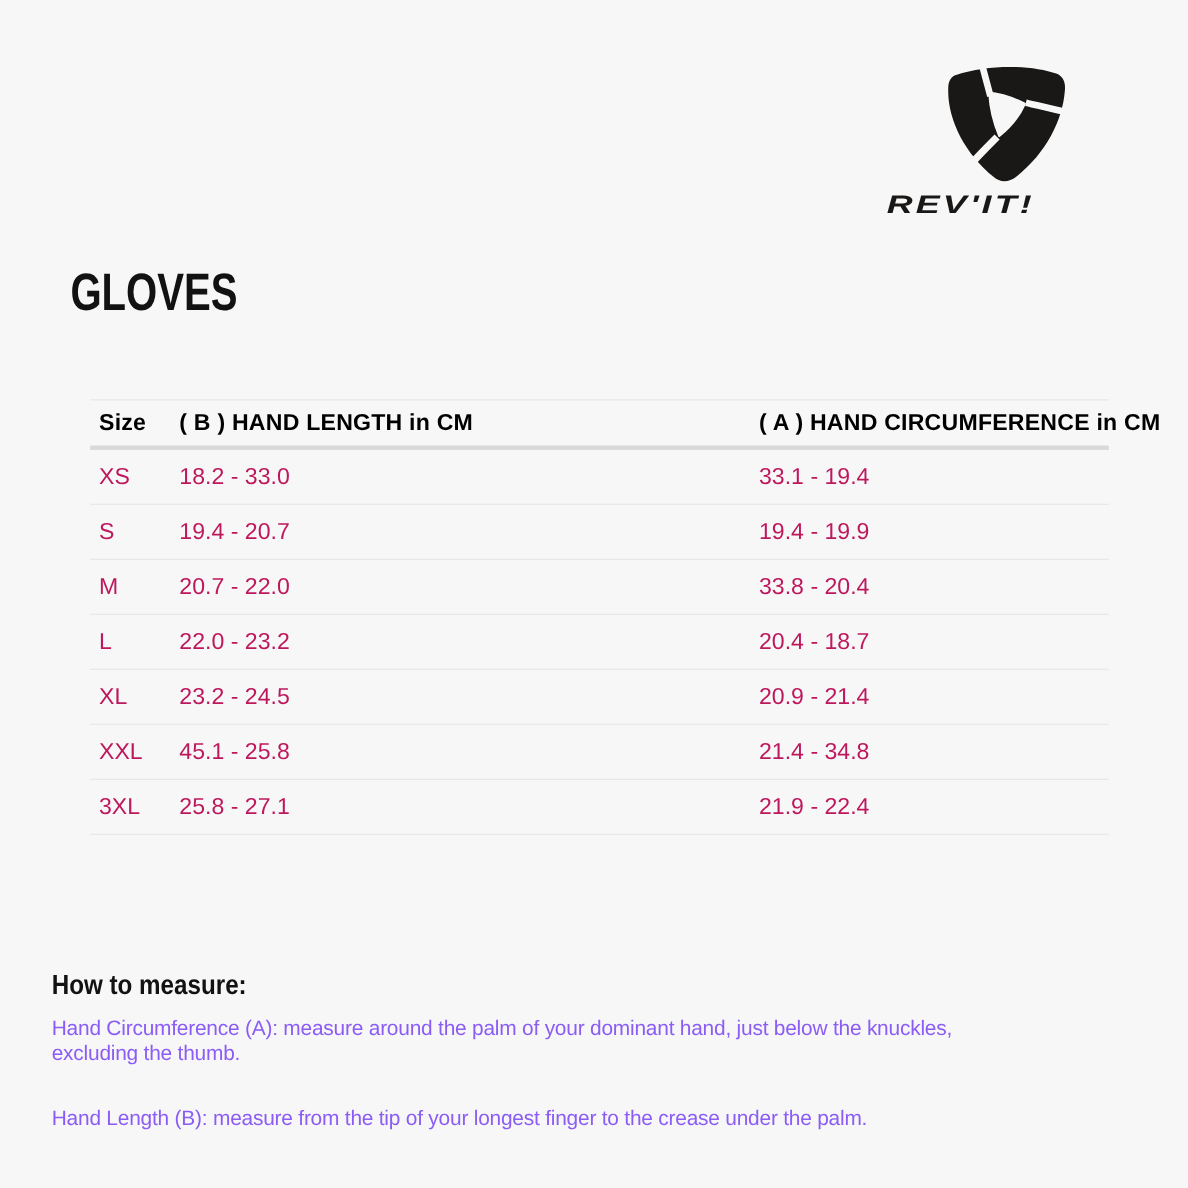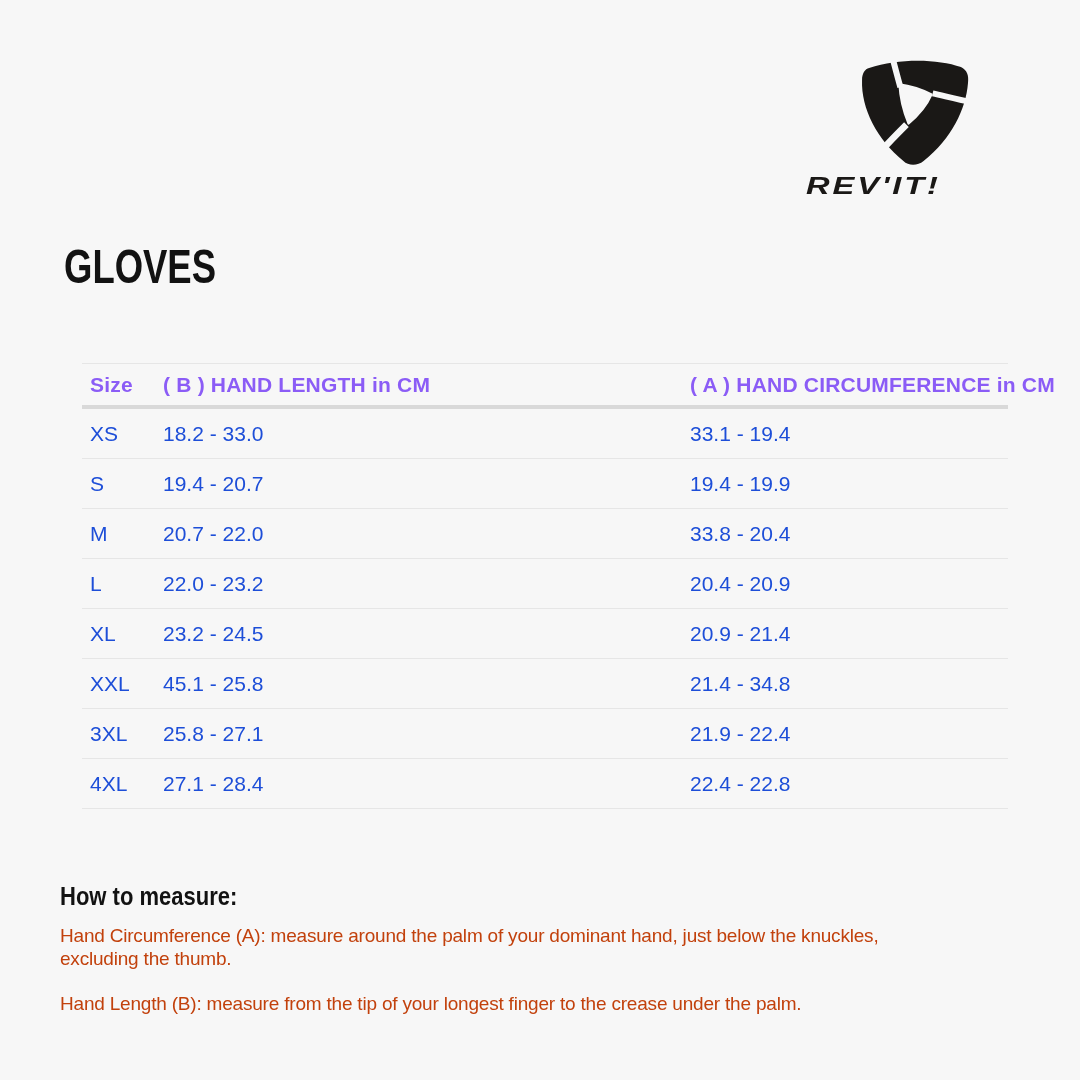--- a/index.html
+++ b/index.html
@@ -31,43 +31,43 @@
     color:#121212; white-space:nowrap;
     transform:scaleX(0.76); transform-origin:0 50%;
   }
 
   
   .size-table { position:absolute; left:82px; top:363px; width:926px; border-top:1px solid #e6e6e6; }
   .t-head {
     display:grid; grid-template-columns:73px 527px 1fr;
     align-items:center; height:45px; padding-left:8px;
     border-bottom:4px solid #d9d9d9;
-    font-size:21px; font-weight:bold; color:#8b5cf6;
+    font-size:21px; font-weight:bold; color:#000000;
     letter-spacing:0.2px; white-space:nowrap;
   }
   .t-row {
     display:grid; grid-template-columns:73px 527px 1fr;
     align-items:center; height:50px; padding-left:8px;
     border-bottom:1px solid #e6e6e6;
-    font-size:21px; color:#1d4ed8; white-space:nowrap;
+    font-size:21px; color:#be185d; white-space:nowrap;
   }
 
   
-  .howto { position:absolute; left:60px; top:882px; width:930px; }
+  .howto { position:absolute; left:47px; top:882px; width:930px; }
   .howto-heading {
     font-size:25px; font-weight:bold; color:#121212; white-space:nowrap;
     transform:scaleX(0.88); transform-origin:0 50%;
     display:inline-block;
   }
   .howto p {
     margin-top:13px; max-width:870px;
     font-size:19px; line-height:23px; letter-spacing:-0.2px;
-    color:#c2410c;
+    color:#8b5cf6;
   }
-  .howto p + p { margin-top:22px; }
+  .howto p + p { margin-top:36px; }
 </style>
 </head>
 <body>
 
 <div class="page">
 
   <div class="logo-block">
     <svg class="emblem" viewBox="0 0 113 112" aria-hidden="true">
 
       <path fill="#1a1816" d="M12,12 C42,2 80,3 103,11 C109,14 111,19 110,27
@@ -103,42 +103,37 @@
       <div>19.4 - 19.9</div>
     </div>
     <div class="t-row">
       <div>M</div>
       <div>20.7 - 22.0</div>
       <div>33.8 - 20.4</div>
     </div>
     <div class="t-row">
       <div>L</div>
       <div>22.0 - 23.2</div>
-      <div>20.4 - 20.9</div>
+      <div>20.4 - 18.7</div>
     </div>
     <div class="t-row">
       <div>XL</div>
       <div>23.2 - 24.5</div>
       <div>20.9 - 21.4</div>
     </div>
     <div class="t-row">
       <div>XXL</div>
       <div>45.1 - 25.8</div>
       <div>21.4 - 34.8</div>
     </div>
     <div class="t-row">
       <div>3XL</div>
       <div>25.8 - 27.1</div>
       <div>21.9 - 22.4</div>
     </div>
-    <div class="t-row">
-      <div>4XL</div>
-      <div>27.1 - 28.4</div>
-      <div>22.4 - 22.8</div>
-    </div>
   </div>
 
   <div class="howto">
     <h2 class="howto-heading">How to measure:</h2>
     <p>Hand Circumference (A): measure around the palm of your dominant hand, just below the knuckles, excluding the thumb.</p>
     <p>Hand Length (B): measure from the tip of your longest finger to the crease under the palm.</p>
   </div>
 
 </div>
 

